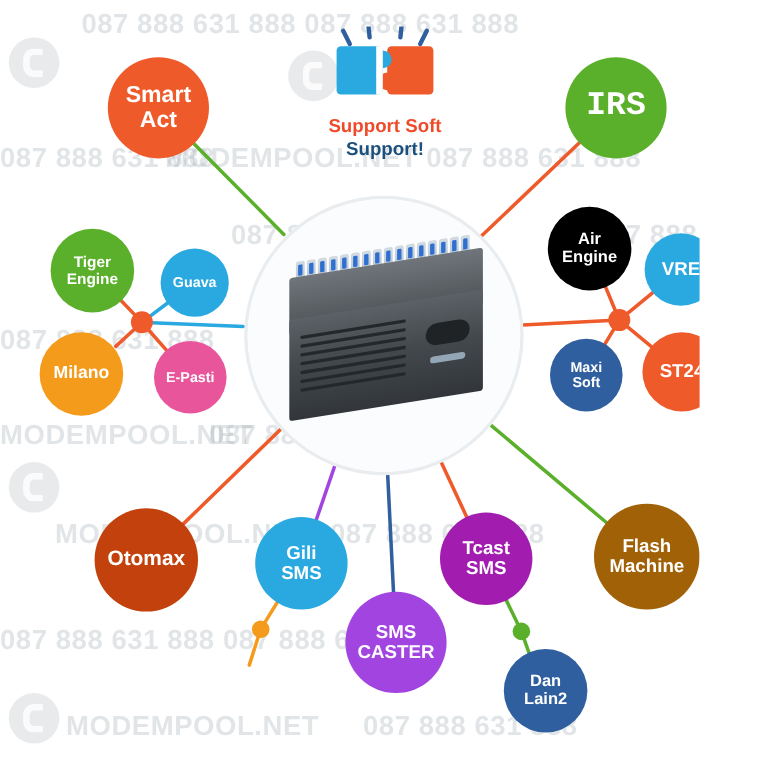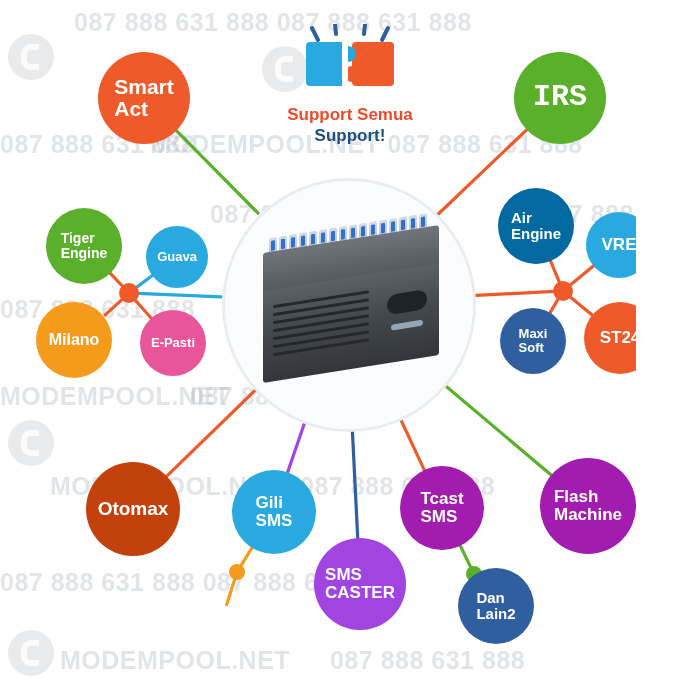--- a/index.html
+++ b/index.html
@@ -40,21 +40,21 @@
   
   #wires{position:absolute;inset:0;z-index:2;}
 
   
   .node{
     position:absolute;
     border-radius:50%;
     display:flex;
     align-items:center;
     justify-content:center;
-    text-align:left;
+    text-align:center;
     color:#fff;
     font-weight:bold;
     line-height:1.05;
     z-index:4;
     box-sizing:border-box;
   }
   .node span{display:block;padding:0 4px;}
 
   .dot{position:absolute;border-radius:50%;z-index:3;}
 
@@ -245,21 +245,21 @@
       <rect x="16" y="18" width="42" height="44" rx="4" fill="#29a9e0"></rect>
       <rect x="62" y="18" width="42" height="44" rx="4" fill="#ef5a2a"></rect>
       <circle cx="58" cy="30" r="8" fill="#29a9e0"></circle>
       <circle cx="62" cy="50" r="8" fill="#ef5a2a"></circle>
       <rect x="52" y="18" width="6" height="44" fill="#ffffff"></rect>
       <rect x="62" y="18" width="6" height="44" fill="#ffffff" opacity="0"></rect>
     </svg>
   </div>
 
   <div id="title">
-    <div>Support Semua</div>
+    <div>Support Soft</div>
     <div class="l2">Support!</div>
   </div>
 
 <div class="node" style="left: 98px; top: 52px; width: 92px; height: 92px; background: rgb(239, 90, 42); font-size: 21px;">
       <span>Smart<br>Act</span>
     </div>
     <div class="node" style="left: 514px; top: 52px; width: 92px; height: 92px; background: rgb(90, 176, 43); font-size: 30px; font-family: Liberation Mono, monospace;">
       <span>IRS</span>
     </div>
     <div class="node" style="left: 46px; top: 208px; width: 76px; height: 76px; background: rgb(90, 176, 43); font-size: 14px;">
@@ -267,21 +267,21 @@
     </div>
     <div class="node" style="left: 146px; top: 226px; width: 62px; height: 62px; background: rgb(41, 169, 224); font-size: 13px;">
       <span>Guava</span>
     </div>
     <div class="node" style="left: 36px; top: 302px; width: 76px; height: 76px; background: rgb(245, 155, 28); font-size: 16px;">
       <span>Milano</span>
     </div>
     <div class="node" style="left: 140px; top: 310px; width: 66px; height: 66px; background: rgb(232, 85, 154); font-size: 13px;">
       <span>E-Pasti</span>
     </div>
-    <div class="node" style="left: 498px; top: 188px; width: 76px; height: 76px; background: #0369a1; font-size: 15px;">
+    <div class="node" style="left: 498px; top: 188px; width: 76px; height: 76px; background: #000000; font-size: 15px;">
       <span>Air<br>Engine</span>
     </div>
     <div class="node" style="left: 586px; top: 212px; width: 66px; height: 66px; background: rgb(41, 169, 224); font-size: 17px;">
       <span>VRE</span>
     </div>
     <div class="node" style="left: 500px; top: 308px; width: 66px; height: 66px; background: rgb(47, 95, 158); font-size: 13px;">
       <span>Maxi<br>Soft</span>
     </div>
     <div class="node" style="left: 584px; top: 302px; width: 72px; height: 72px; background: rgb(239, 90, 42); font-size: 17px;">
       <span>ST24</span>
@@ -291,23 +291,23 @@
     </div>
     <div class="node" style="left: 232px; top: 470px; width: 84px; height: 84px; background: rgb(41, 169, 224); font-size: 17px;">
       <span>Gili<br>SMS</span>
     </div>
     <div class="node" style="left: 314px; top: 538px; width: 92px; height: 92px; background: rgb(162, 69, 224); font-size: 17px;">
       <span>SMS<br>CASTER</span>
     </div>
     <div class="node" style="left: 400px; top: 466px; width: 84px; height: 84px; background: #a21caf; font-size: 17px;">
       <span>Tcast<br>SMS</span>
     </div>
-    <div class="node" style="left: 458px; top: 568px; width: 76px; height: 76px; background: rgb(47, 95, 158); font-size: 15px;">
+    <div class="node" style="left: 458px; top: 590px; width: 76px; height: 76px; background: rgb(47, 95, 158); font-size: 15px;">
       <span>Dan<br>Lain2</span>
     </div>
-    <div class="node" style="left: 540px; top: 458px; width: 96px; height: 96px; background: #a21caf; font-size: 17px;">
+    <div class="node" style="left: 540px; top: 458px; width: 96px; height: 96px; background: #a16207; font-size: 17px;">
       <span>Flash<br>Machine</span>
     </div>
     <div class="dot" style="left: 119px; top: 283px; width: 20px; height: 20px; background: rgb(239, 90, 42);"></div>
     <div class="dot" style="left: 553px; top: 281px; width: 20px; height: 20px; background: rgb(239, 90, 42);"></div>
     <div class="dot" style="left: 229px; top: 564px; width: 16px; height: 16px; background: rgb(245, 155, 28);"></div>
     <div class="dot" style="left: 466px; top: 566px; width: 16px; height: 16px; background: rgb(90, 176, 43);"></div>
   </div>
 
 </body></html>

